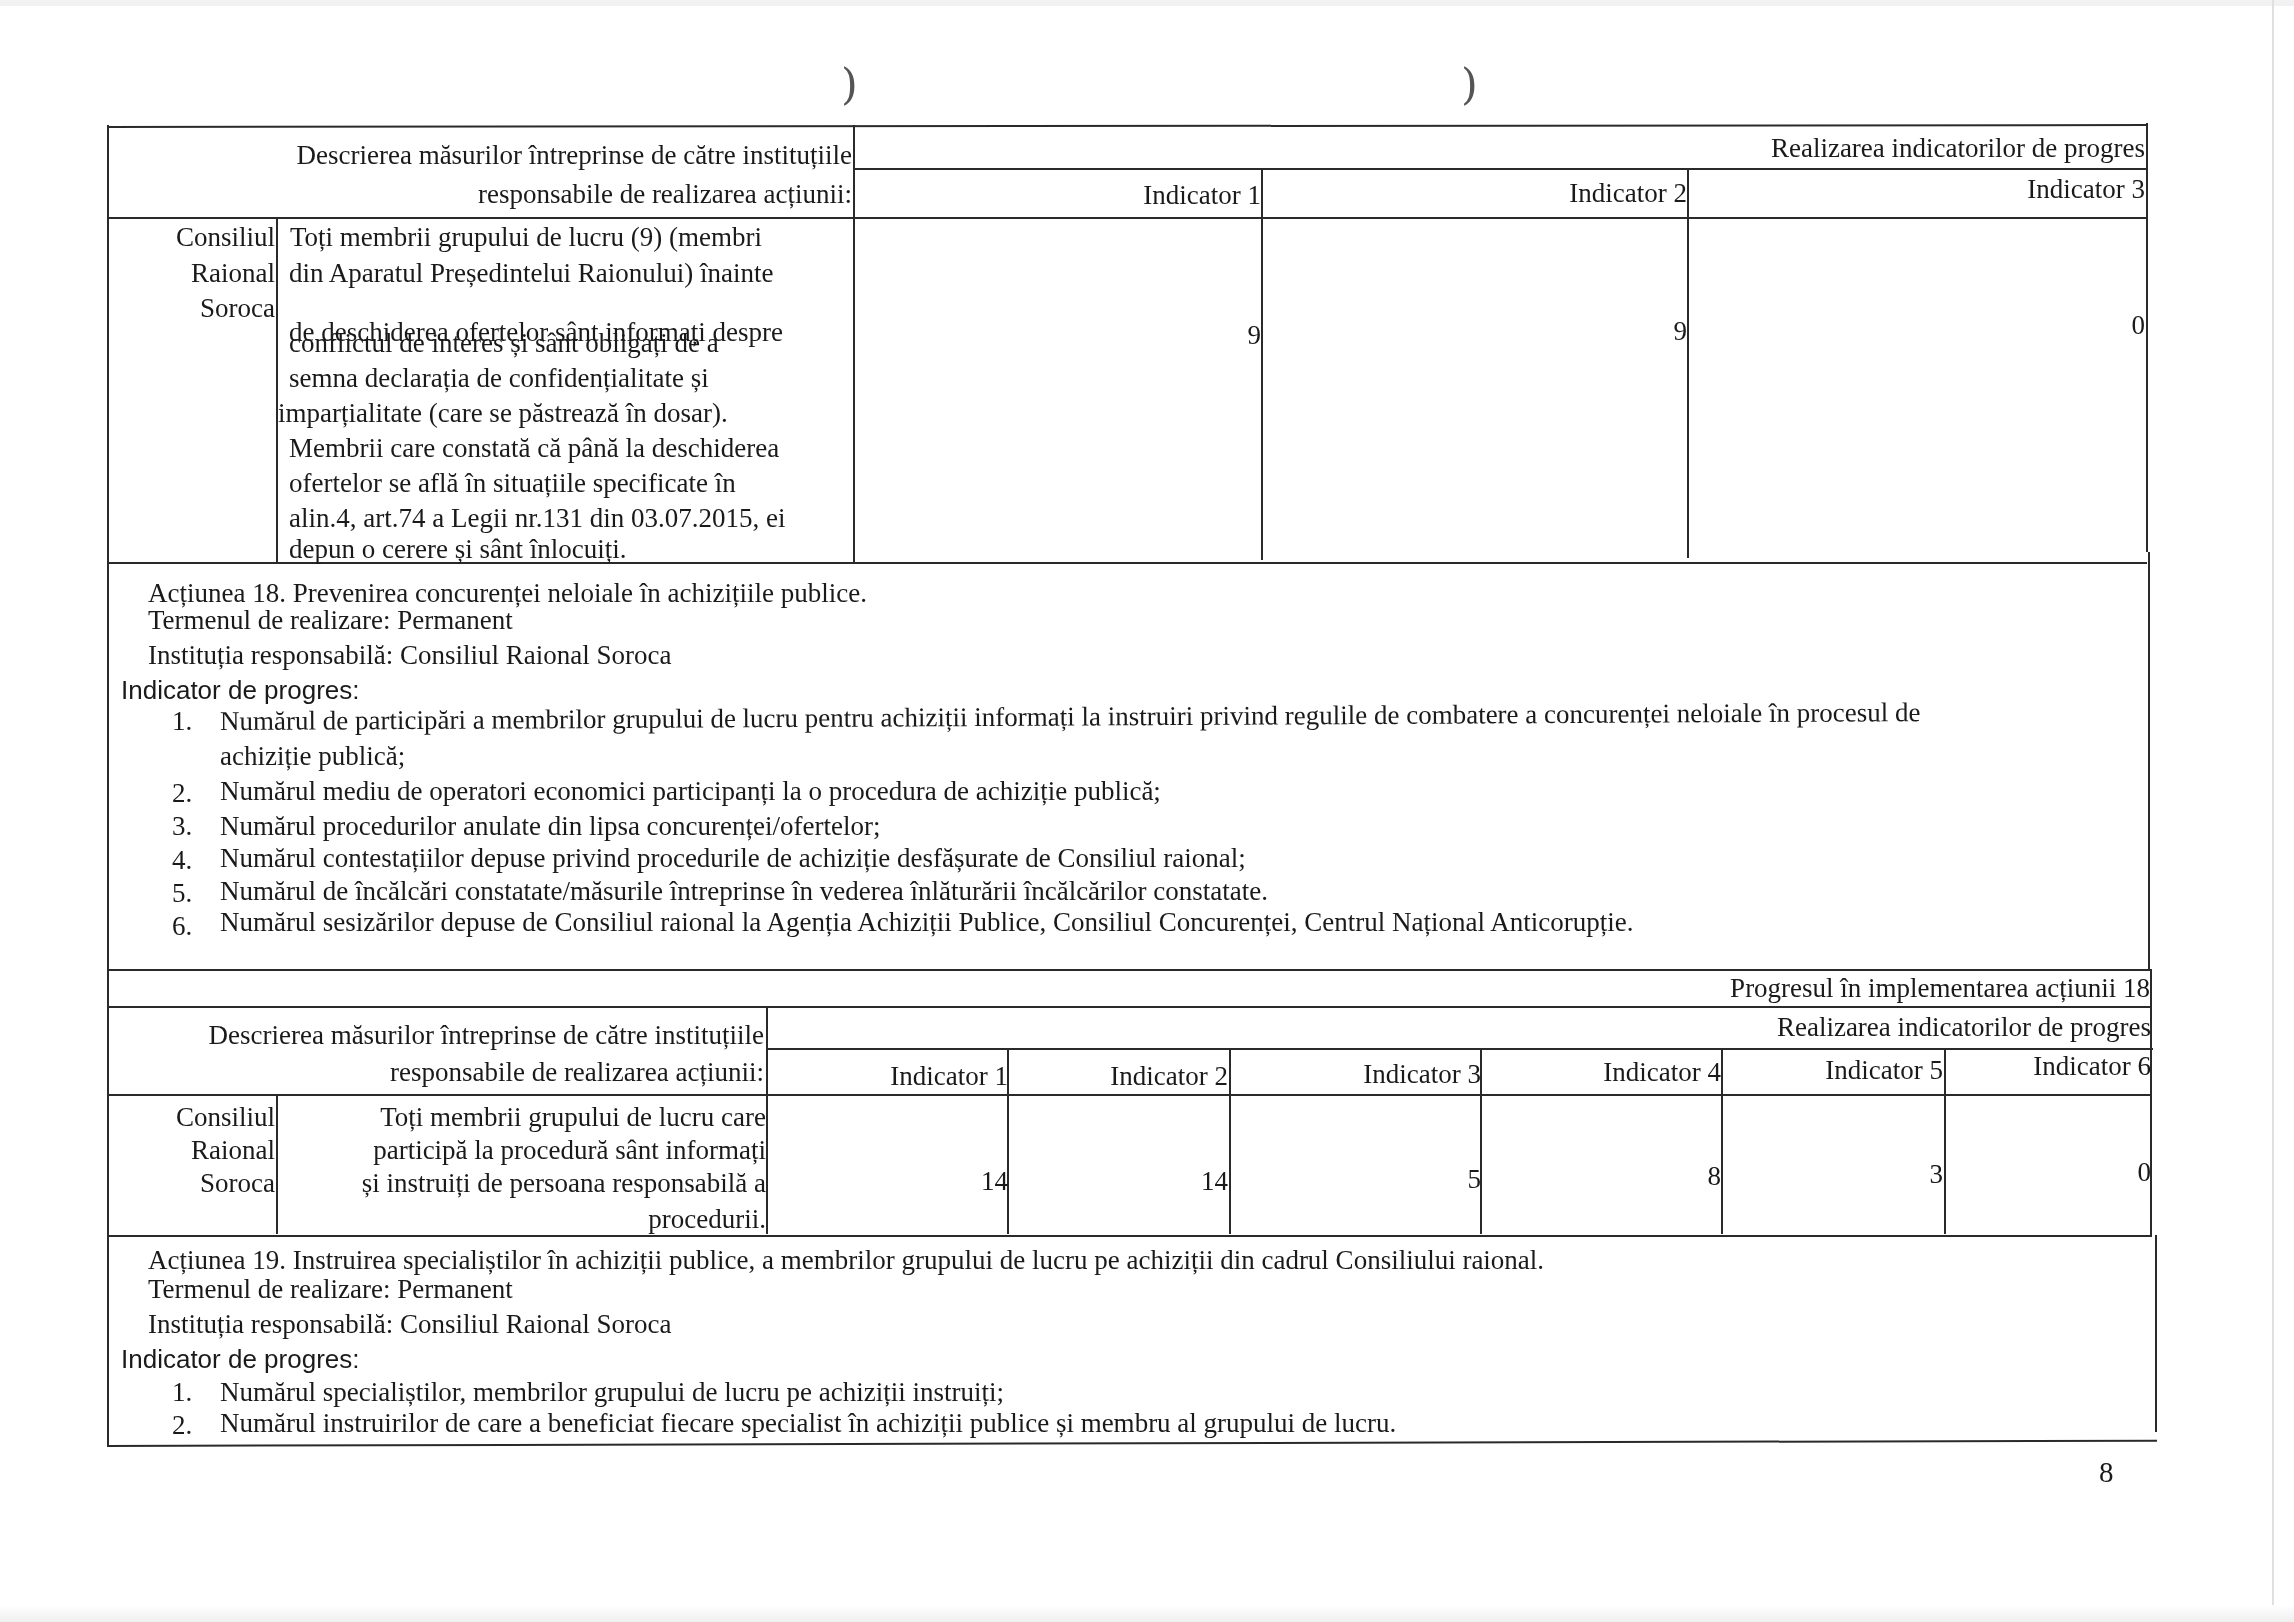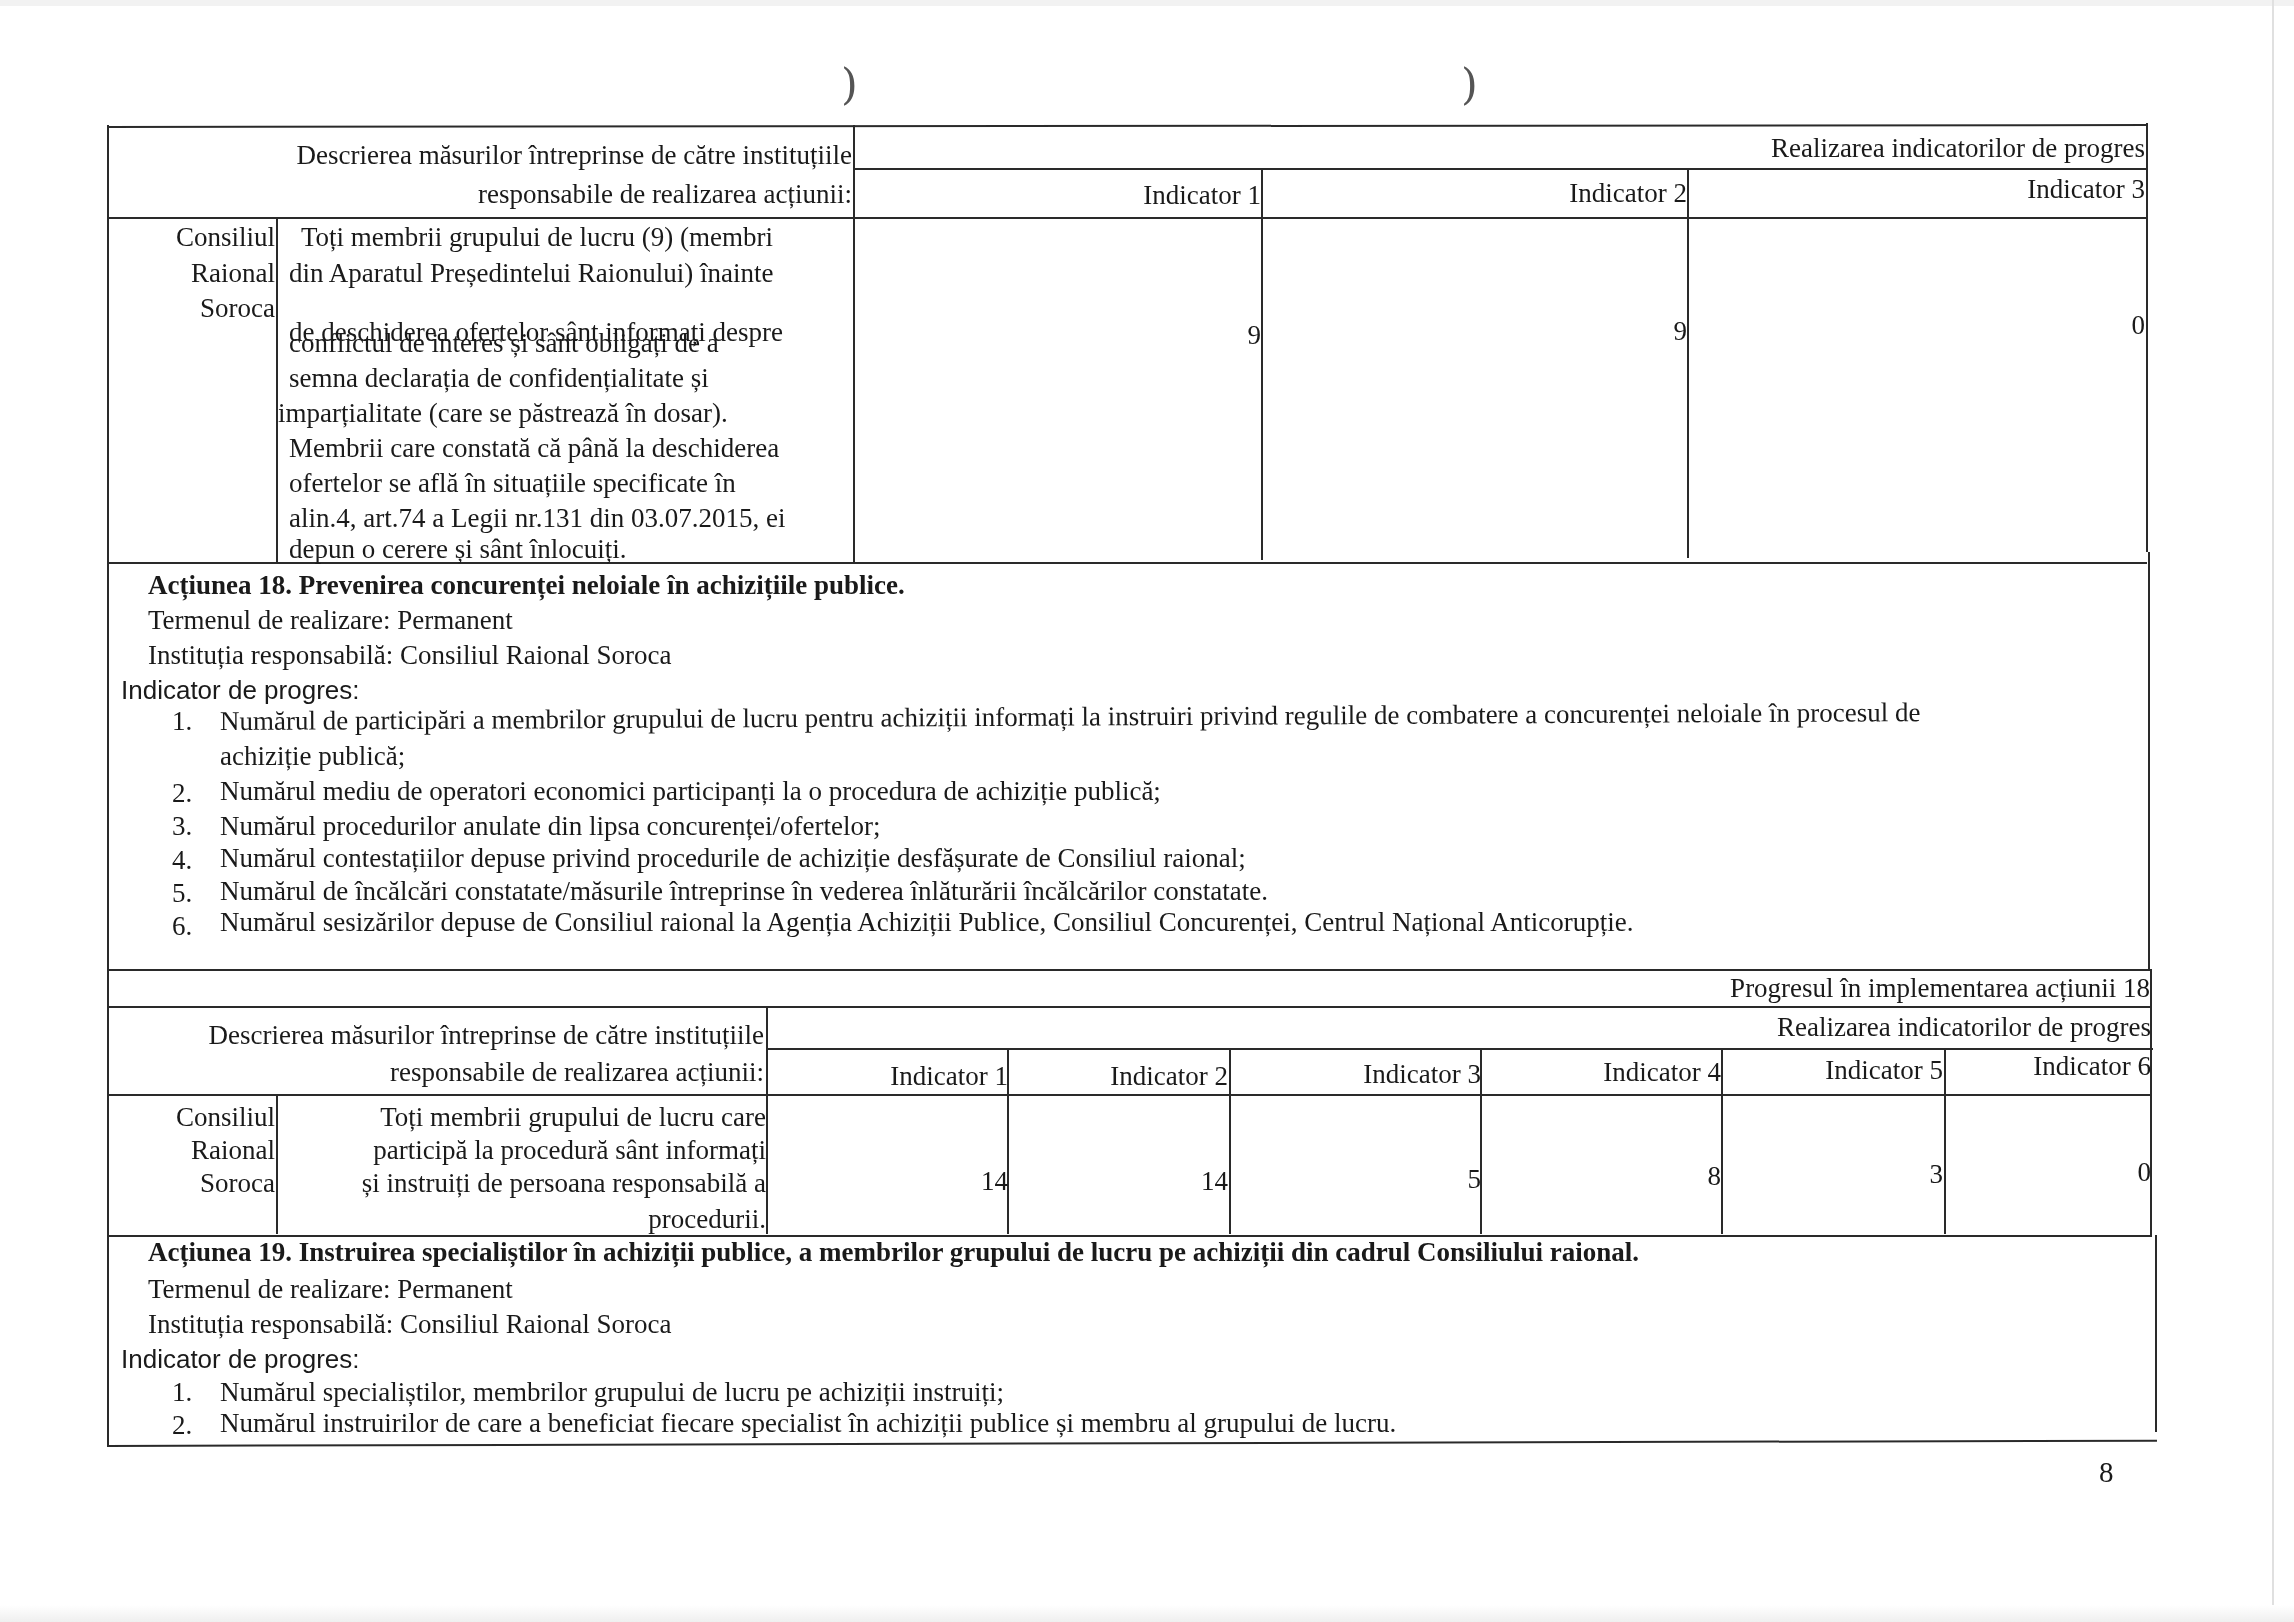--- a/index.html
+++ b/index.html
@@ -6,21 +6,21 @@
   body {
     width:2295px; height:1623px; position:relative; overflow:hidden;
     background:#ffffff;
     font-family:"Liberation Serif", "DejaVu Serif", serif;
     color:#1a1a1a;
   }
   .line-h { position:absolute; height:2px; background:#2a2a2a; }
   .line-v { position:absolute; width:2px; background:#2a2a2a; }
   .t { position:absolute; font-size:27px; line-height:35px; white-space:nowrap; }
   .c { text-align:right; }
-  .b { font-weight:bold; }
+  .b { font-weight:normal;margin-top:8px; }
   .scanmark { position:absolute; color:#555; font-size:43px; font-family:"DejaVu Serif", serif; }
   .edge-shadow { position:absolute; left:0; right:0; bottom:0; height:17.6px; background:linear-gradient(#ffffff,#eeeeee); }
   .top-shadow { position:absolute; left:0; right:0; top:0; height:5.9px; background:#f2f2f2; }
   .right-edge { position:absolute; right:21.5px; top:0; bottom:0; width:2px; background:#e0e0e0; }
 </style>
 </head>
 <body>
 
 <div class="top-shadow"></div>
 <div class="right-edge"></div>
@@ -48,21 +48,21 @@
   <div class="t c" style="left:109px;top:177px;width:743px;">responsabile de realizarea acțiunii:</div>
   <div class="t c" style="left:855px;top:131px;width:1290px;">Realizarea indicatorilor de progres</div>
   <div class="t c" style="left:855px;top:178px;width:406px;">Indicator 1</div>
   <div class="t c" style="left:1263px;top:176px;width:424px;">Indicator 2</div>
   <div class="t c" style="left:1689px;top:172px;width:456px;">Indicator 3</div>
 
   <div class="t c" style="left:109px;top:220px;width:166px;">Consiliul</div>
   <div class="t c" style="left:109px;top:256px;width:166px;">Raional</div>
   <div class="t c" style="left:109px;top:291px;width:166px;">Soroca</div>
 
-  <div class="t" style="left:301px;top:220px;font-family:Liberation Serif, serif;">Toți membrii grupului de lucru (9) (membri</div>
+  <div class="t" style="left:290px;top:220px;font-family:Liberation Serif, serif;">Toți membrii grupului de lucru (9) (membri</div>
   <div class="t" style="left:289px;top:256px;">din Aparatul Președintelui Raionului) înainte</div>
   <div class="t" style="left:289px;top:291px;margin-top:24px;">de deschiderea ofertelor sânt informați despre</div>
   <div class="t" style="left:289px;top:326px;">conflictul de interes și sânt obligați de a</div>
   <div class="t" style="left:289px;top:361px;text-align:center;">semna declarația de confidențialitate și</div>
   <div class="t" style="left:278px;top:396px;">imparțialitate (care se păstrează în dosar).</div>
   <div class="t" style="left:289px;top:431px;">Membrii care  constată că până la deschiderea</div>
   <div class="t" style="left:289px;top:466px;">ofertelor se află în situațiile specificate în</div>
   <div class="t" style="left:289px;top:501px;">alin.4, art.74 a Legii nr.131 din 03.07.2015, ei</div>
   <div class="t" style="left:289px;top:532px;">depun o cerere și sânt înlocuiți.</div>
 

